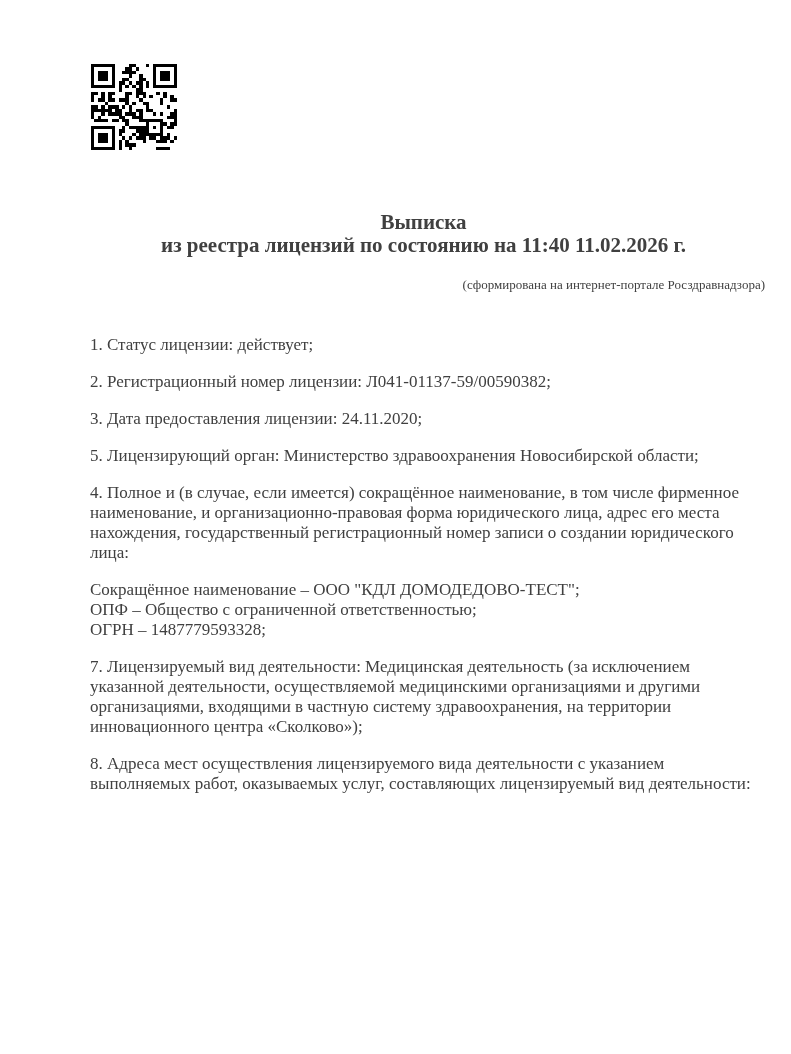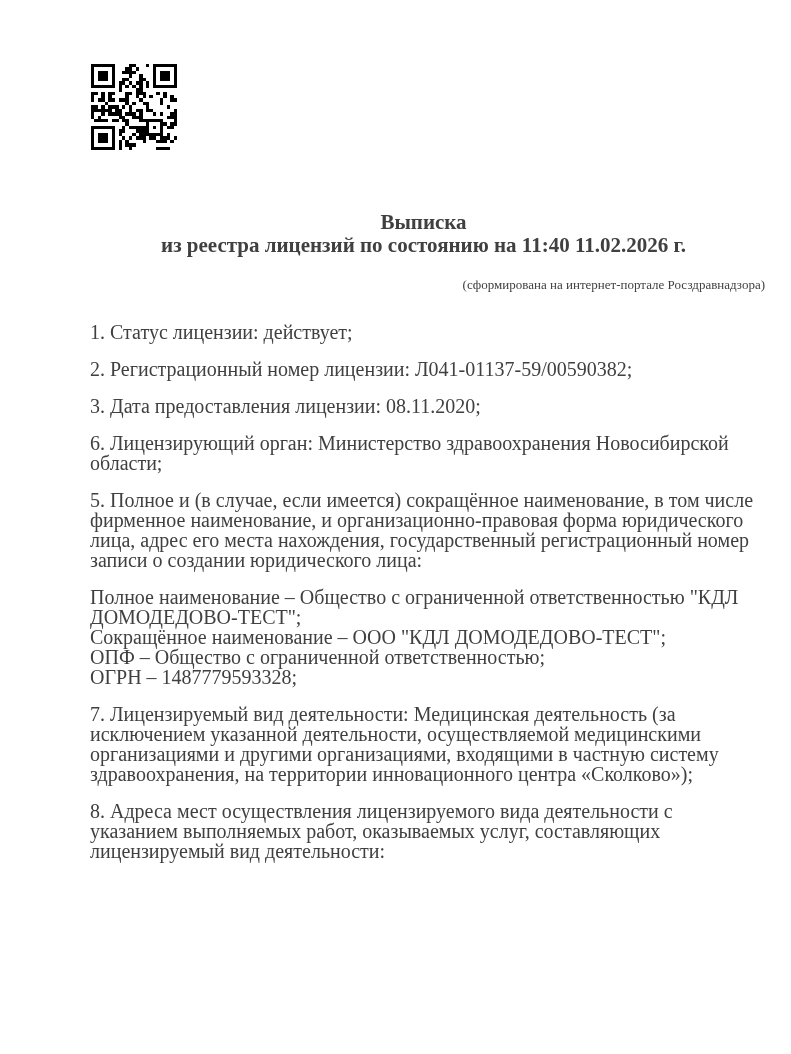--- a/index.html
+++ b/index.html
@@ -36,23 +36,23 @@
     left: 98px;
     top: 277px;
     width: 667px;
     text-align: right;
     font-size: 13px;
     line-height: 16px;
   }
   .content {
     position: absolute;
     left: 90px;
-    top: 322px;
+    top: 335px;
     width: 668px;
-    font-size: 20px;
+    font-size: 17px;
     line-height: 20px;
     text-align: left;
   }
   .content p { margin: 0 0 17px 0; }
   .org-details { margin: 0 0 17px 0; }
   .org-details div { margin: 0; }
 </style>
 </head>
 <body>
 
@@ -256,26 +256,25 @@
   <div class="title-block">
     <div>Выписка</div>
     <div>из реестра лицензий по состоянию на 11:40 11.02.2026 г.</div>
   </div>
 
   <div class="gen-note">(сформирована на интернет-портале Росздравнадзора)</div>
 
   <div class="content">
     <p>1. Статус лицензии: действует;</p>
     <p>2. Регистрационный номер лицензии: Л041-01137-59/00590382;</p>
-    <p>3. Дата предоставления лицензии: 08.11.2020;</p>
-    <p>6. Лицензирующий орган: Министерство здравоохранения Новосибирской области;</p>
-    <p>5. Полное и (в случае, если имеется) сокращённое наименование, в том числе фирменное наименование, и организационно-правовая форма юридического лица, адрес его места нахождения, государственный регистрационный номер записи о создании юридического лица:</p>
+    <p>3. Дата предоставления лицензии: 24.11.2020;</p>
+    <p>5. Лицензирующий орган: Министерство здравоохранения Новосибирской области;</p>
+    <p>4. Полное и (в случае, если имеется) сокращённое наименование, в том числе фирменное наименование, и организационно-правовая форма юридического лица, адрес его места нахождения, государственный регистрационный номер записи о создании юридического лица:</p>
 
     <div class="org-details">
-      <div>Полное наименование – Общество с ограниченной ответственностью "КДЛ ДОМОДЕДОВО-ТЕСТ";</div>
       <div>Сокращённое наименование – ООО "КДЛ ДОМОДЕДОВО-ТЕСТ";</div>
       <div>ОПФ – Общество с ограниченной ответственностью;</div>
       <div>ОГРН – 1487779593328;</div>
     </div>
 
     <p>7. Лицензируемый вид деятельности: Медицинская деятельность (за исключением указанной деятельности, осуществляемой медицинскими организациями и другими организациями, входящими в частную систему здравоохранения, на территории инновационного центра «Сколково»);</p>
     <p>8. Адреса мест осуществления лицензируемого вида деятельности с указанием выполняемых работ, оказываемых услуг, составляющих лицензируемый вид деятельности:</p>
   </div>
 
 </div>

